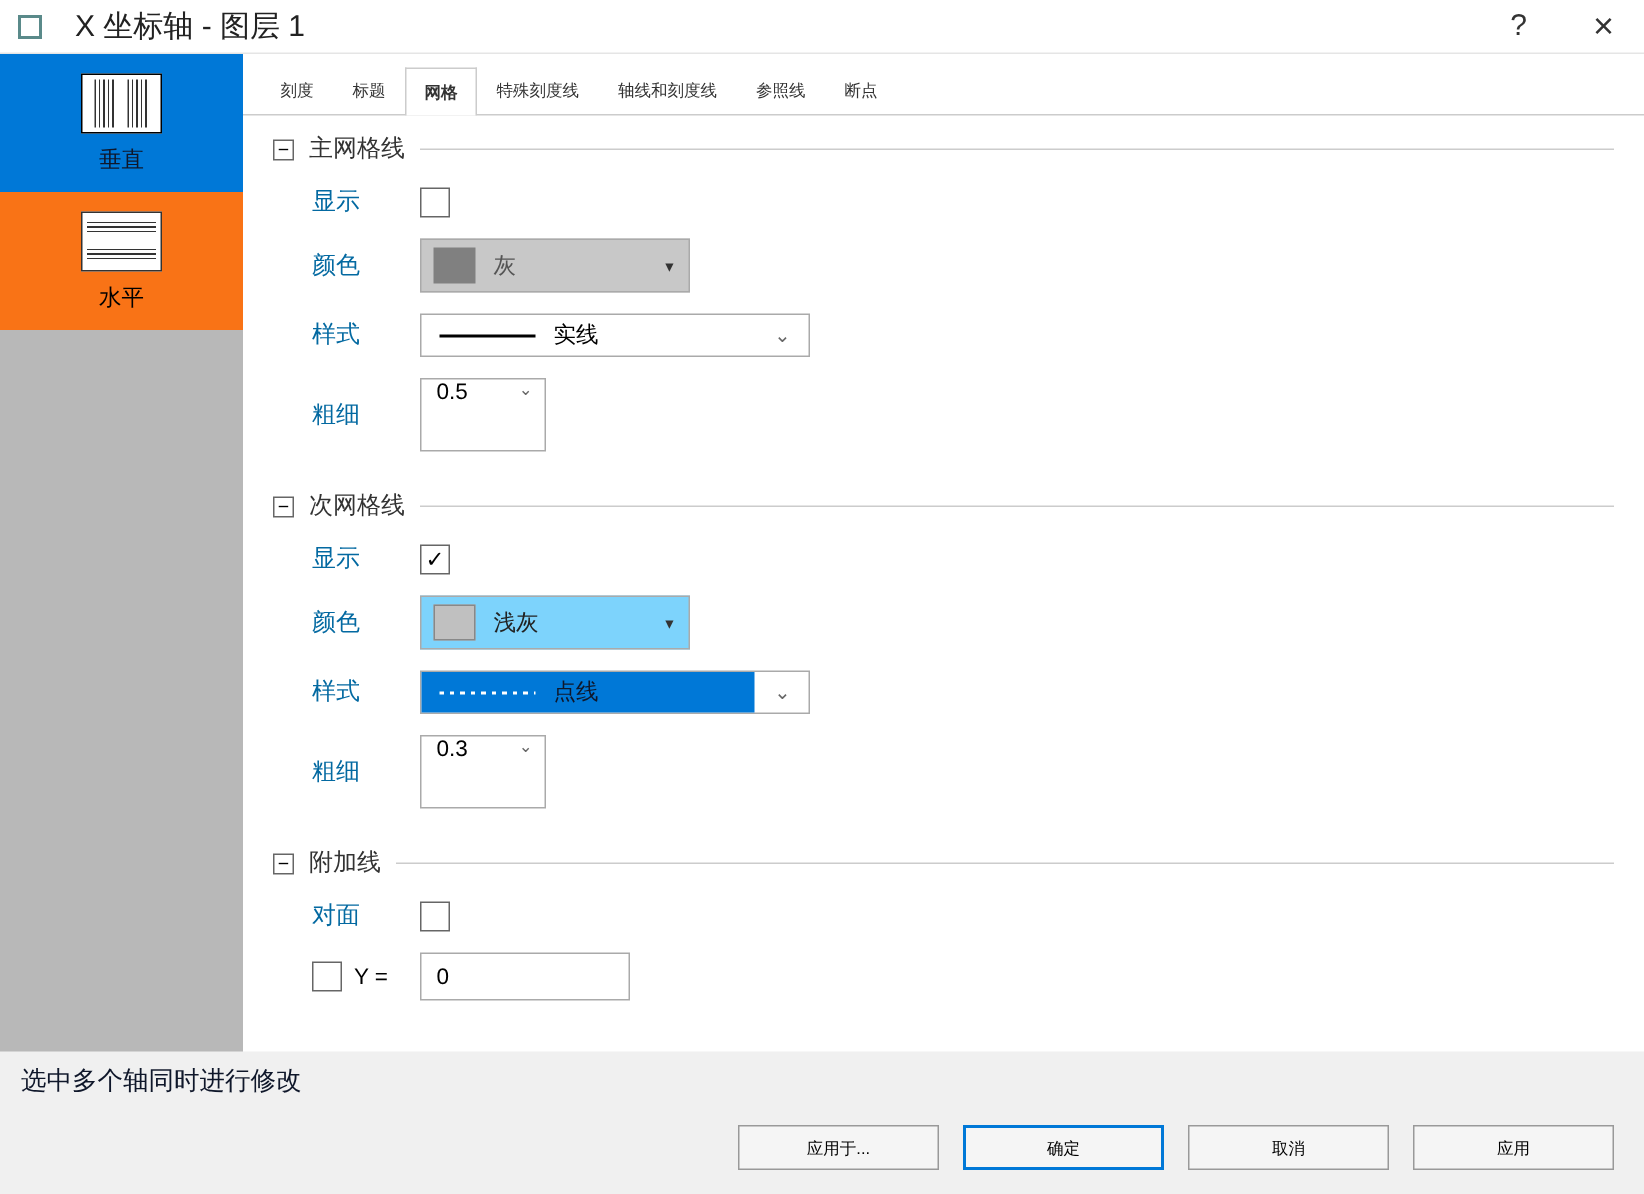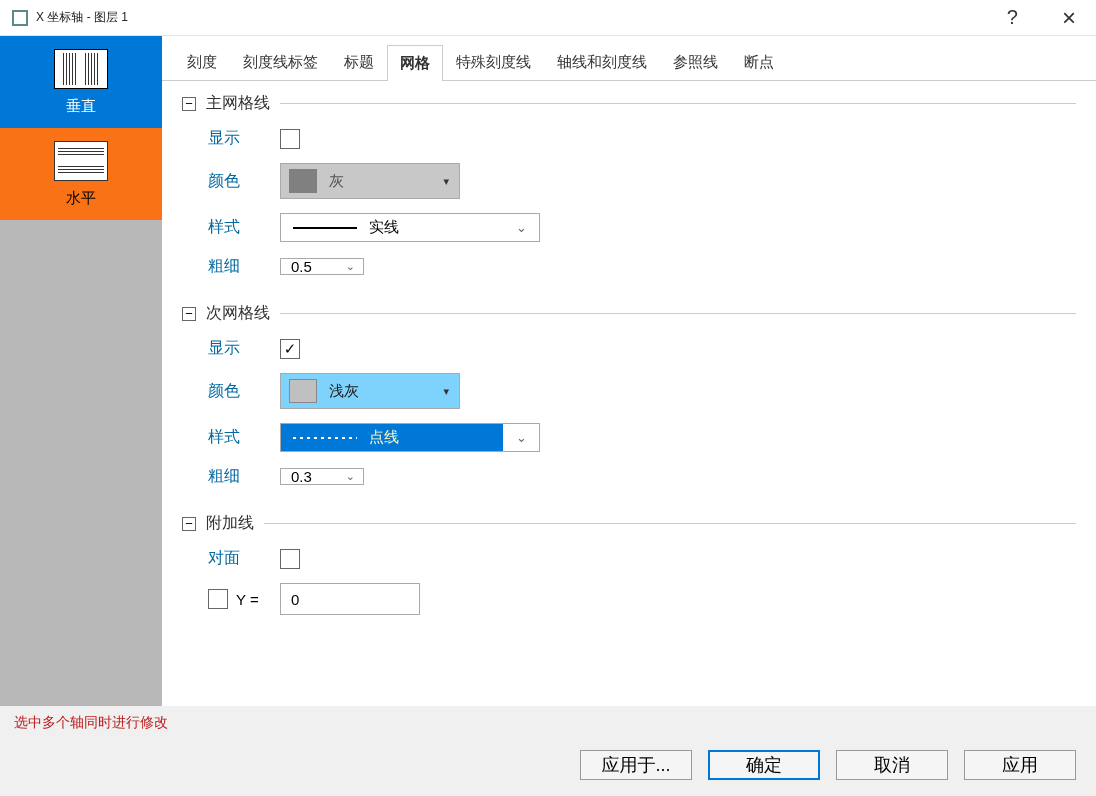--- a/index.html
+++ b/index.html
@@ -1,42 +1,42 @@
 <!DOCTYPE html>
 <html><head>
   <meta charset="utf-8">
   <style>
     * { box-sizing: border-box; margin: 0; padding: 0; font-family: "Microsoft YaHei", "SimSun", sans-serif; }
     body { width: 1096px; height: 796px; background: #f0f0f0; overflow: hidden; font-size: 15px; }
     
     .titlebar { height: 36px; background: #fff; display: flex; align-items: center; padding: 0 12px; border-bottom: 1px solid #e5e5e5; }
     .titlebar .icon { width: 16px; height: 16px; border: 2px solid #5a8a8a; margin-right: 8px; }
-    .titlebar .title { flex: 1; font-size: 12px; color: #222; }
+    .titlebar .title { flex: 1; font-size: 20px; color: #222; margin-left: 14px; }
     .titlebar .help { font-size: 20px; color: #333; margin-right: 36px; cursor: pointer; }
     .titlebar .close { font-size: 24px; color: #333; cursor: pointer; padding: 0 8px; }
     
     .main { display: flex; height: 685px; }
     
     .sidebar { width: 162px; background: #b8b8b8; }
     .sidebar-item { height: 92px; display: flex; flex-direction: column; align-items: center; justify-content: center; cursor: pointer; background: #f97316; }
-    .sidebar-item.selected { background: #0078d7; color: #ffffff; }
+    .sidebar-item.selected { background: #0078d7; color: #0f172a; }
     .sidebar-item .thumb { width: 54px; height: 40px; background: #fff; border: 1px solid #333; margin-bottom: 8px; position: relative; }
     .sidebar-item.selected .thumb { border: 1px solid #000; }
     .thumb.vertical::before, .thumb.vertical::after { content: ''; position: absolute; top: 3px; bottom: 3px; width: 14px; background: repeating-linear-gradient(to right, #333 0, #333 1px, transparent 1px, transparent 3px); }
     .thumb.vertical::before { left: 8px; }
     .thumb.vertical::after { right: 8px; }
     .thumb.horizontal::before, .thumb.horizontal::after { content: ''; position: absolute; left: 3px; right: 3px; height: 8px; background: repeating-linear-gradient(to bottom, #333 0, #333 1px, transparent 1px, transparent 3px); }
     .thumb.horizontal::before { top: 6px; }
     .thumb.horizontal::after { bottom: 6px; }
     .sidebar-item .label { font-size: 15px; }
     
     .content { flex: 1; background: #fff; display: flex; flex-direction: column; }
     
     .tabs { display: flex; padding-left: 12px; border-bottom: 1px solid #ccc; margin-top: 8px; }
-    .tab { padding: 8px 12px; font-size: 15px; cursor: pointer; color: #333; border: 1px solid transparent; border-bottom: none; }
+    .tab { padding: 8px 12px; font-size: 11px; cursor: pointer; color: #333; border: 1px solid transparent; border-bottom: none; }
     .tab.active { font-weight: bold; border-color: #ccc; background: #fff; position: relative; top: 1px; }
     
     .section { padding: 12px 20px 0 20px; }
     .section-header { display: flex; align-items: center; margin-bottom: 14px; }
     .collapse-btn { width: 14px; height: 14px; border: 1px solid #666; display: flex; align-items: center; justify-content: center; font-size: 13px; line-height: 1; cursor: pointer; margin-right: 10px; }
     .section-title { font-size: 16px; color: #333; margin-right: 10px; }
     .section-line { flex: 1; height: 1px; background: #ccc; }
     
     .row { display: flex; align-items: center; margin-bottom: 14px; padding-left: 26px; }
     .row-label { width: 72px; font-size: 16px; color: #0369a1; }
@@ -45,35 +45,35 @@
     
     .color-select { width: 180px; height: 36px; border: 1px solid #aaa; background: #c8c8c8; display: flex; align-items: center; padding: 0 8px; cursor: pointer; position: relative; }
     .color-swatch { width: 28px; height: 24px; margin-right: 12px; }
     .color-swatch.gray { background: #808080; }
     .color-swatch.lgray { background: #c0c0c0; border: 1px solid #888; }
     .color-select .arrow { position: absolute; right: 10px; font-size: 11px; color: #333; }
     .color-select .label { color: #555; }
     
     .style-select { width: 260px; height: 29px; border: 1px solid #aaa; background: #fff; display: flex; align-items: center; cursor: pointer; position: relative; }
     .style-select .inner { flex: 1; height: 100%; display: flex; align-items: center; padding: 0 12px; margin-right: 36px; }
-    .style-select .inner.hl { background: #0078d7; color: #fef9c3; }
+    .style-select .inner.hl { background: #0078d7; color: #0f172a; }
     .style-select .preview { width: 64px; margin-right: 12px; display: flex; align-items: center; }
     .style-select .preview.solid { height: 2px; background: #000; }
     .style-select .preview.dotted { height: 2px; background: repeating-linear-gradient(to right, #fff 0, #fff 3px, transparent 3px, transparent 7px); }
     .style-select .arrow { position: absolute; right: 12px; font-size: 13px; color: #666; }
     
-    .width-select { width: 84px; height: 17px; border: 1px solid #aaa; background: #fff; display: flex; align-items: center; padding: 0 10px; cursor: pointer; position: relative; font-size: 15px; }
+    .width-select { width: 84px; height: 49px; border: 1px solid #aaa; background: #fff; display: flex; align-items: flex-start; padding: 0 10px; cursor: pointer; position: relative; font-size: 15px; }
     .width-select .arrow { position: absolute; right: 8px; font-size: 11px; color: #666; }
     
     .y-input { width: 140px; height: 32px; border: 1px solid #aaa; background: #fff; padding: 0 10px; font-size: 15px; }
     
     .footer { position: absolute; bottom: 0; left: 0; right: 0; }
-    .hint { padding: 8px 14px; font-size: 14px; color: #b91c1c; background: #f0f0f0; }
+    .hint { padding: 8px 14px; font-size: 17px; color: #0f172a; background: #f0f0f0; }
     .buttons { display: flex; justify-content: flex-end; gap: 16px; padding: 10px 20px 16px; background: #f0f0f0; }
-    .btn { width: 112px; height: 30px; border: 1px solid #999; background: #f5f5f5; font-size: 18px; cursor: pointer; }
+    .btn { width: 134px; height: 30px; border: 1px solid #999; background: #f5f5f5; font-size: 11px; cursor: pointer; }
     .btn.primary { border: 2px solid #0078d7; }
   </style>
 </head>
 <body>
 
 <div class="titlebar">
   <div class="icon"></div>
   <div class="title">X 坐标轴 - 图层 1</div>
   <div class="help">?</div>
   <div class="close">×</div>
@@ -87,21 +87,20 @@
     </div>
     <div class="sidebar-item">
       <div class="thumb horizontal"></div>
       <div class="label">水平</div>
     </div>
   </div>
 
   <div class="content">
     <div class="tabs">
       <div class="tab">刻度</div>
-      <div class="tab">刻度线标签</div>
       <div class="tab">标题</div>
       <div class="tab active">网格</div>
       <div class="tab">特殊刻度线</div>
       <div class="tab">轴线和刻度线</div>
       <div class="tab">参照线</div>
       <div class="tab">断点</div>
     </div>
 
     <div class="section">
       <div class="section-header">

